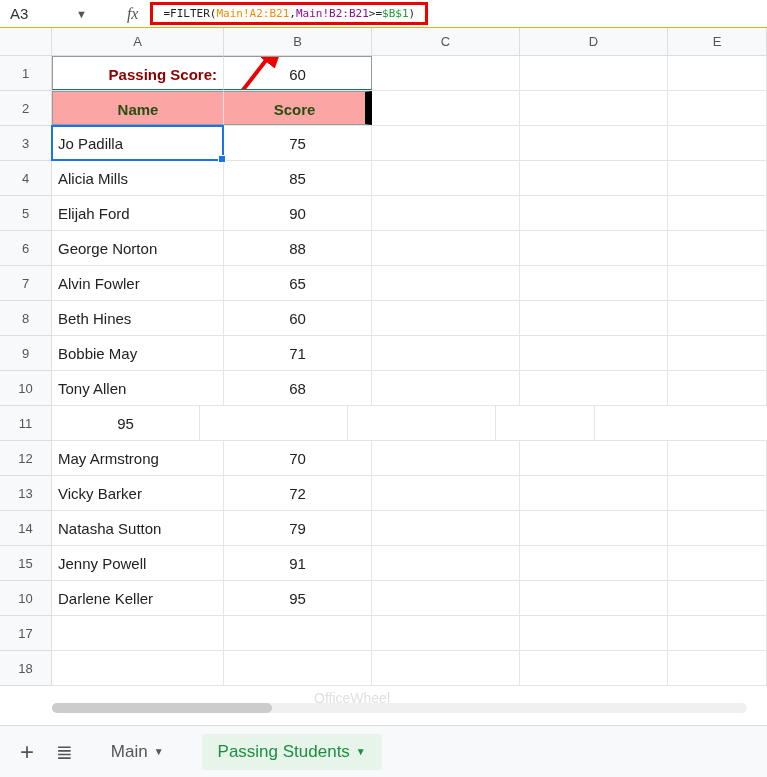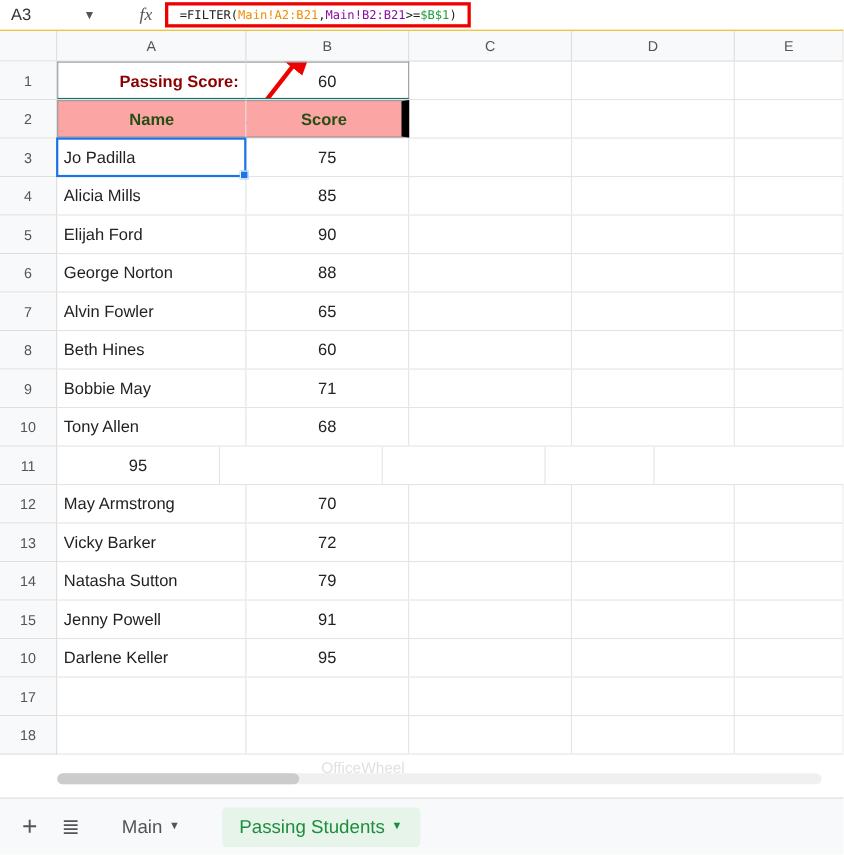--- a/index.html
+++ b/index.html
@@ -230,21 +230,21 @@
   }
   .sheet-tab.active {
     color: #1e8e3e;
     background: #e6f4ea;
     border-radius: 4px;
     font-weight: 500;
   }
   .tab-dd { font-size: 10px; }
   .watermark {
     position: absolute;
-    left: 292px;
+    left: 314px;
     top: 690px;
     color: #ccc;
     font-size: 14px;
     opacity: 0.6;
     pointer-events: none;
   }
 </style>
 </head>
 <body>
 

